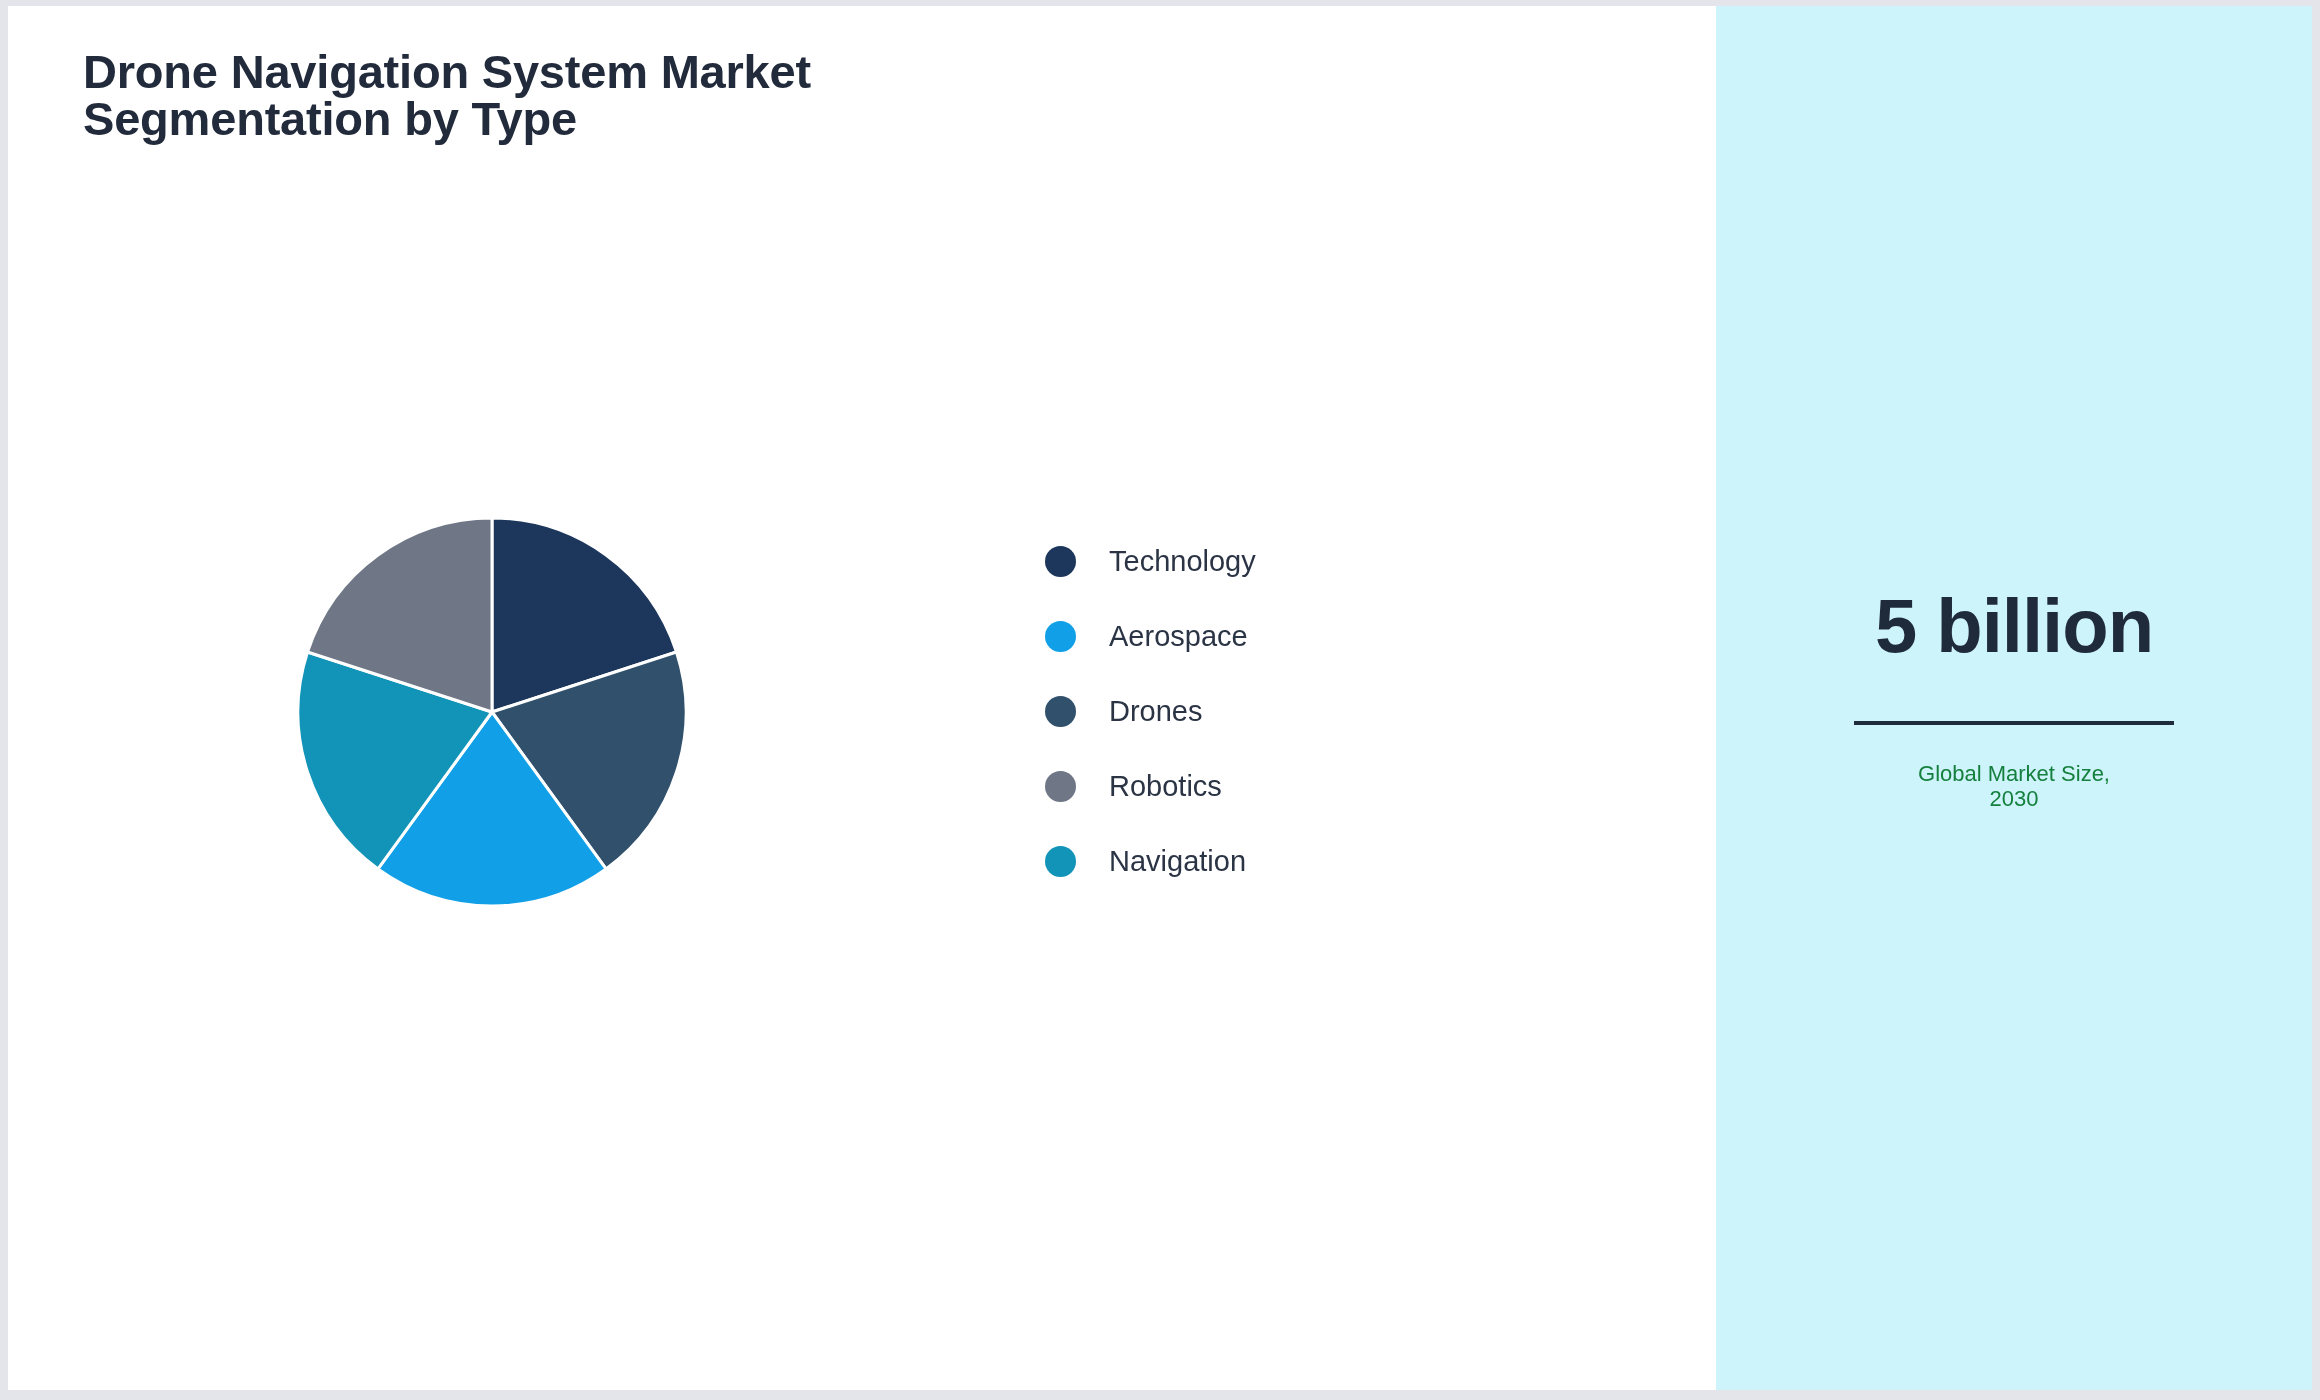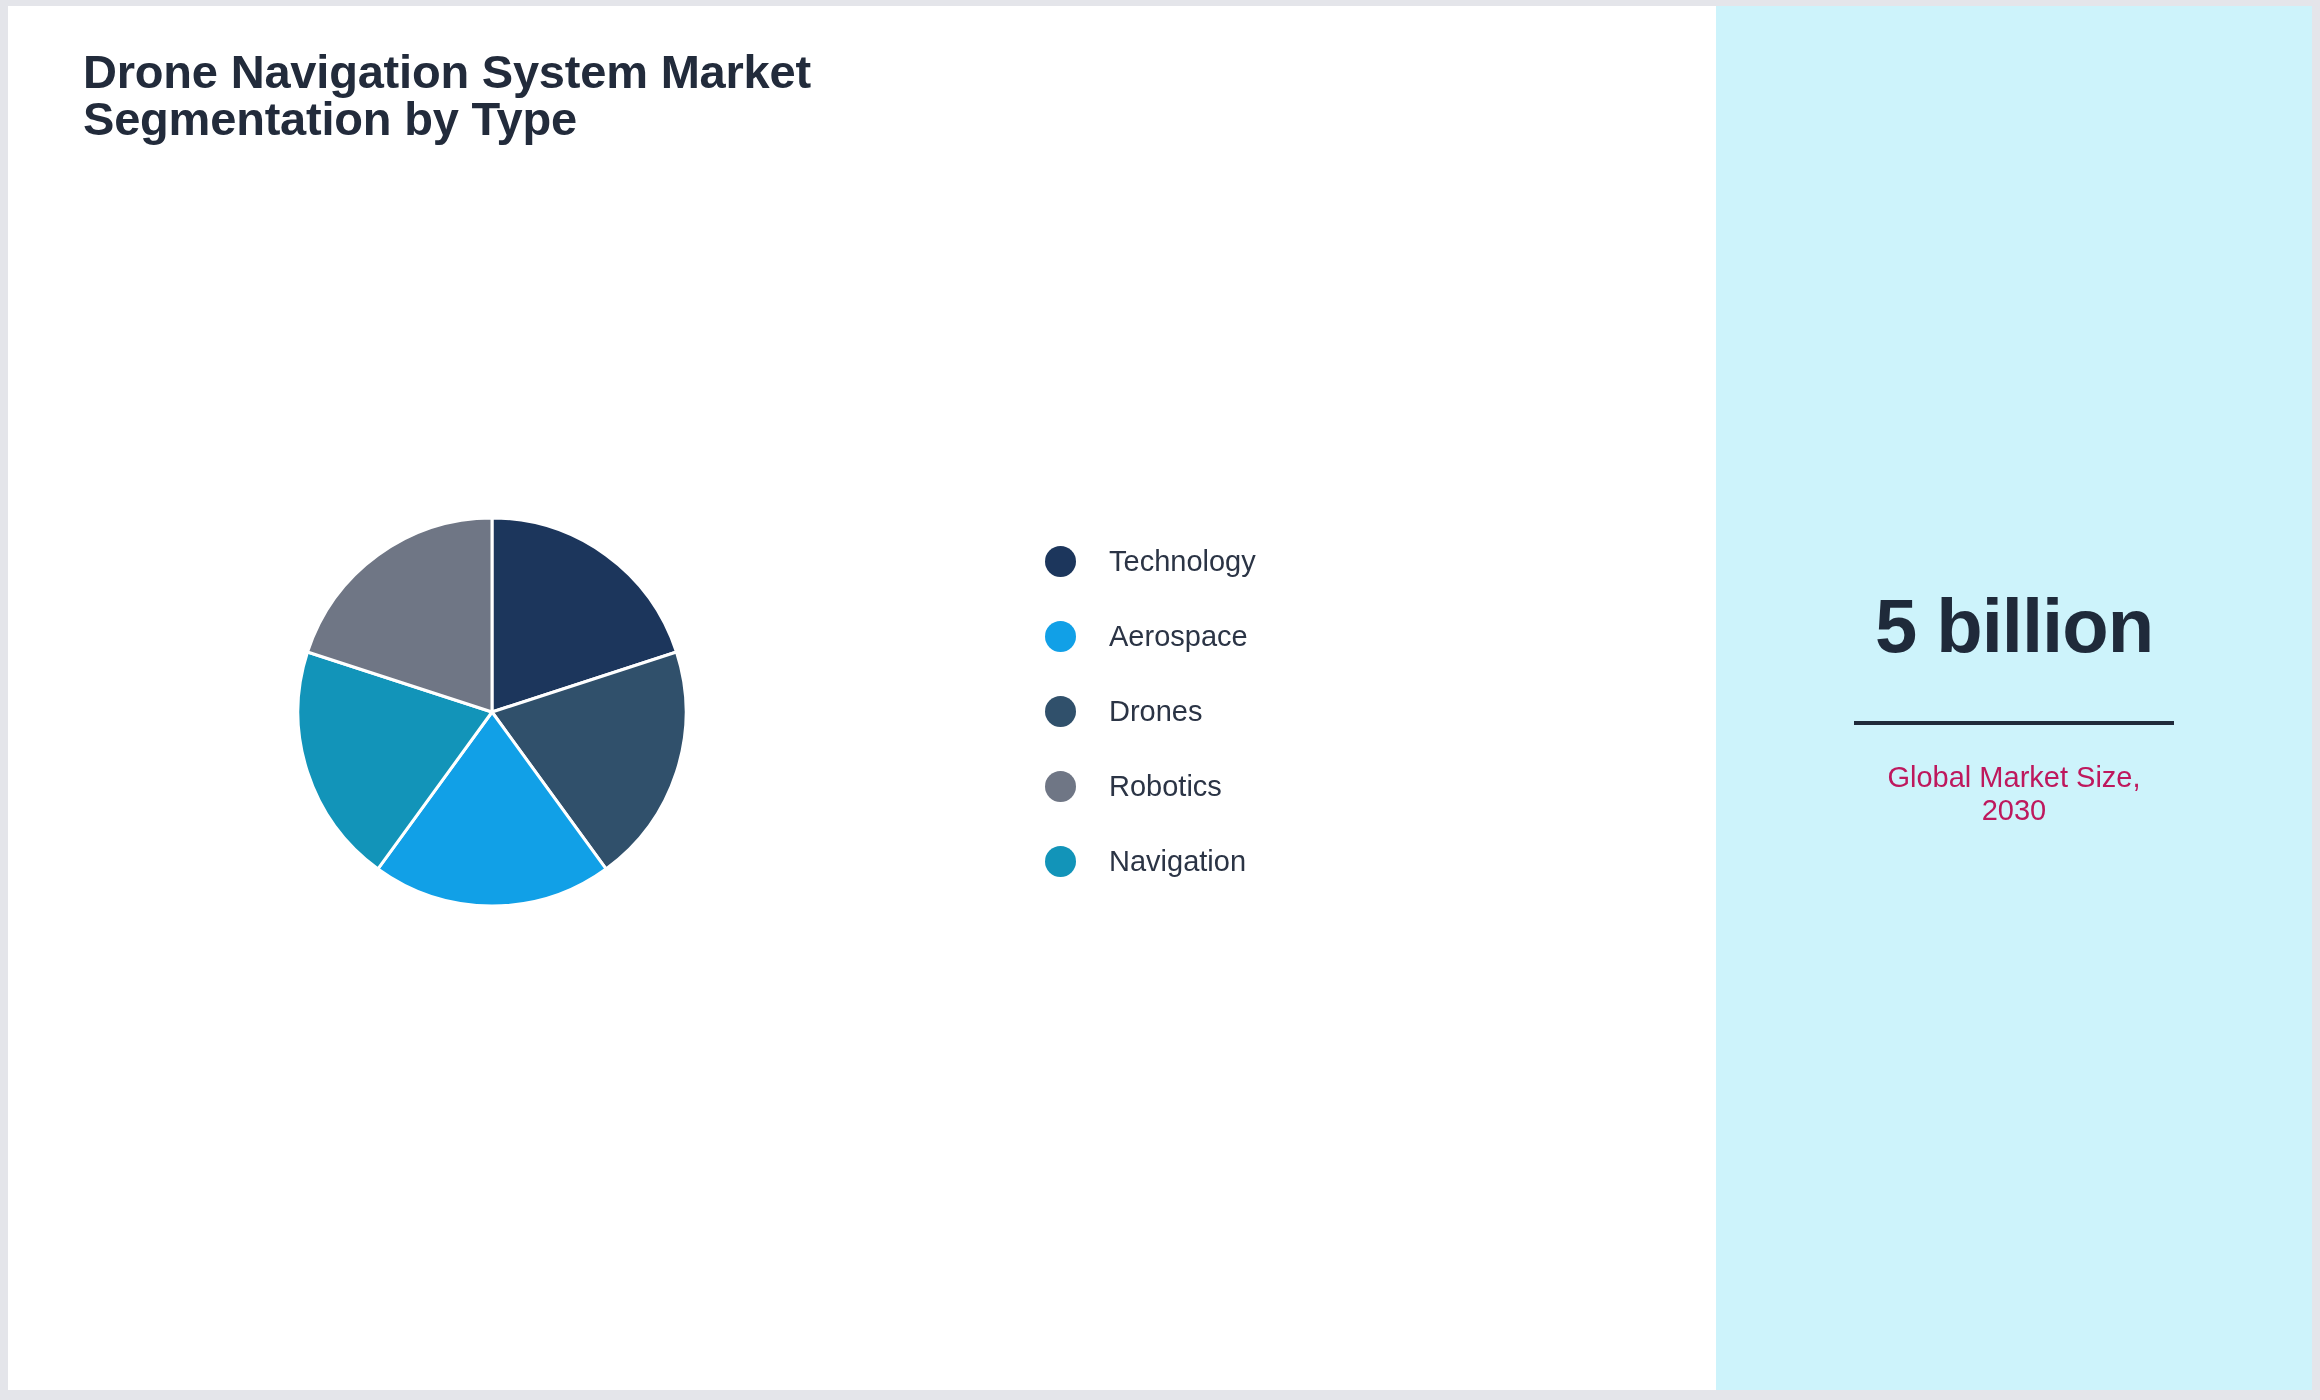--- a/index.html
+++ b/index.html
@@ -159,22 +159,22 @@
     letter-spacing: -1px;
   }
   .stat-rule {
     width: 320px;
     height: 4px;
     background: #1f2a3a;
     margin: 55px auto 0 auto;
   }
   .stat-caption {
     margin-top: 36px;
-    font-size: 29px;
-    color: #be185d;
+    font-size: 22px;
+    color: #15803d;
     line-height: 1.16;
     white-space: pre-line;
   }
 </style>
 </head>
 <body>
 
 <div class="infographic">
   <div class="canvas">
 

